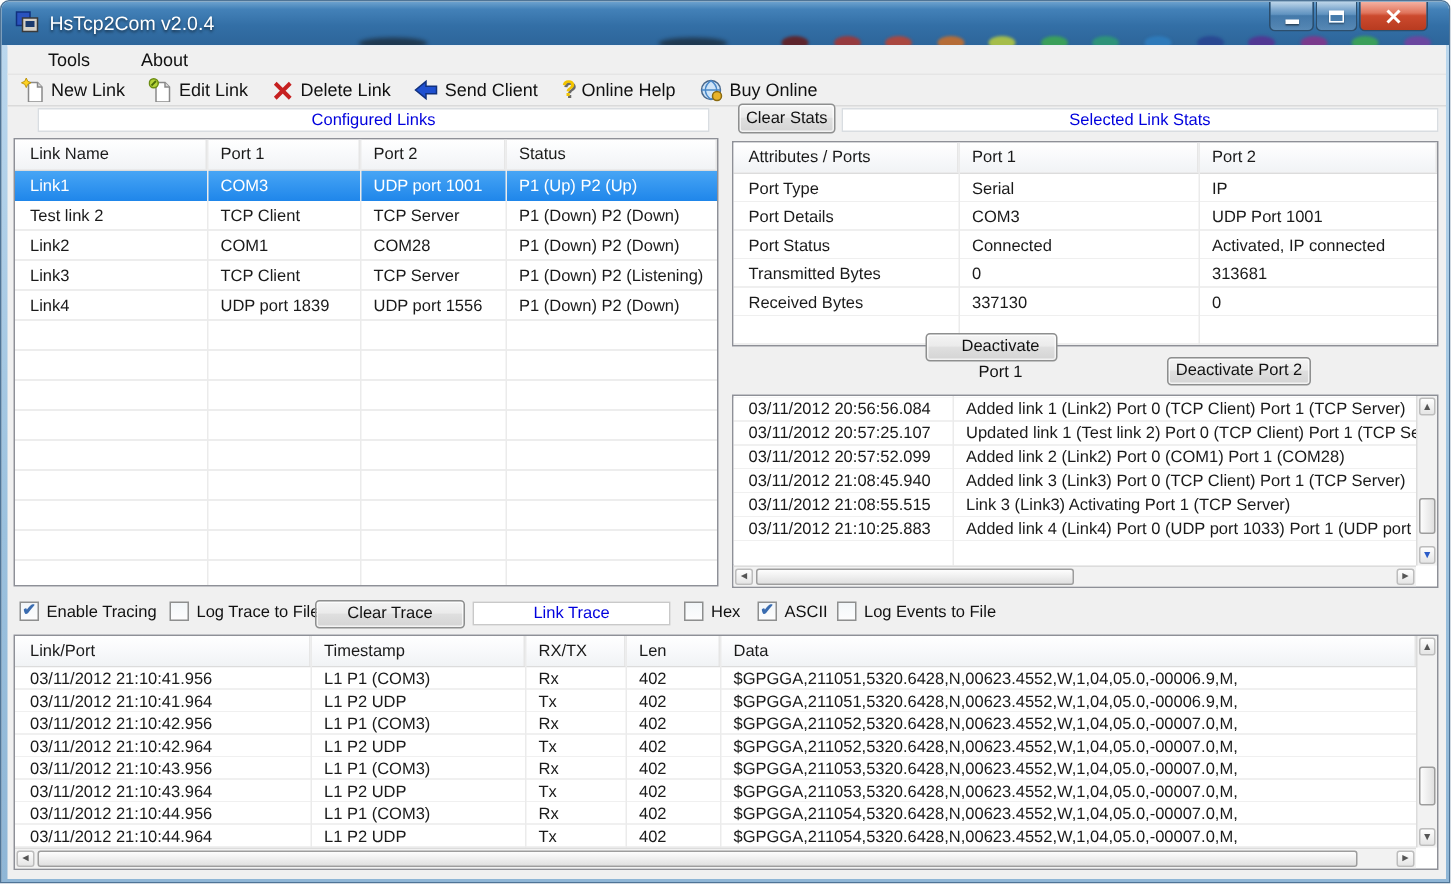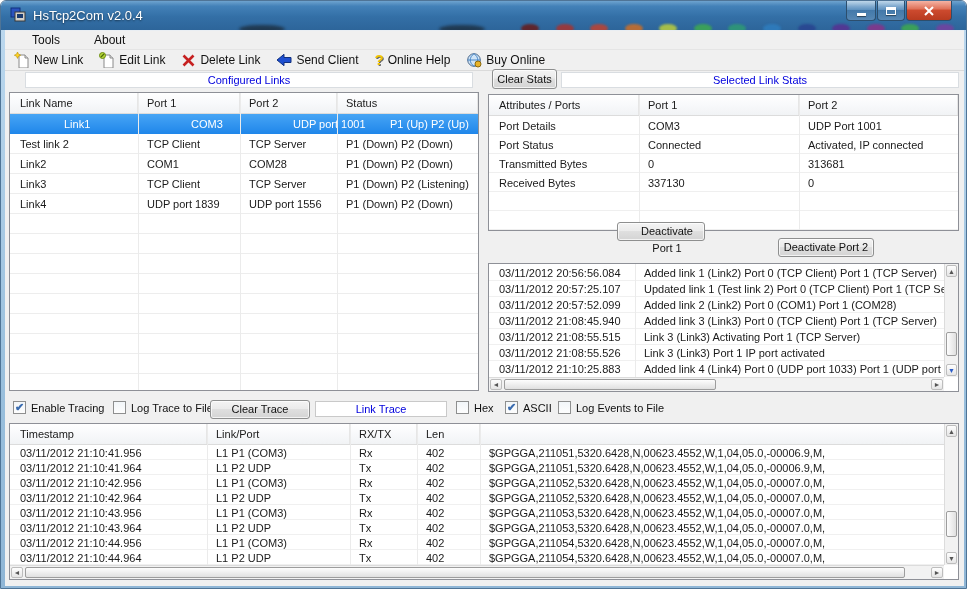--- a/index.html
+++ b/index.html
@@ -51,21 +51,21 @@
   .tr { display:flex; align-items:center; }
   .td { padding-left:9px; white-space:nowrap; overflow:hidden; }
   .td:first-child { padding-left:10px; }
   .vline { position:absolute; top:0; bottom:0; width:1px; background:#ebebeb; }
 
   
   .links .td:nth-child(1){width:128px;} .links .td:nth-child(2){width:102px;}
   .links .td:nth-child(3){width:97px;}  .links .td:nth-child(4){flex:1;}
   .links .tbody { top:21px; bottom:0; background:repeating-linear-gradient(180deg,#fff 0 19px,#ededed 19px 20px); }
   .links .tr { height:20px; }
-  .links .tr.selected { background:linear-gradient(180deg,#47a5f5,#1f86ea); color:#fff;padding-left:44px; }
+  .links .tr.selected { background:linear-gradient(180deg,#47a5f5,#1f86ea); color:#fff; }
 
   
   .stats .td:nth-child(1){width:150px;} .stats .td:nth-child(2){width:160px;} .stats .td:nth-child(3){flex:1;}
   .stats .tbody { top:21px; bottom:0; background:repeating-linear-gradient(180deg,#fff 0 18px,#efefef 18px 19px); }
   .stats .tr { height:19px; }
 
   
   .elog .td:nth-child(1){width:146px;} .elog .td:nth-child(2){flex:1;}
   .elog .tbody { top:1px; bottom:15px; background:repeating-linear-gradient(180deg,#fff 0 15px,#f0f0f0 15px 16px); }
   .elog .tr { height:16px; }
@@ -238,20 +238,25 @@
     <div class="band abs" style="left:556px;top:41px;width:398px;height:16px;">Selected Link Stats</div>
 
     <div class="panel stats" style="left:483px;top:63px;width:471px;height:137px;">
       <div class="thead">
           <div class="td th">Attributes / Ports</div>
           <div class="td th">Port 1</div>
           <div class="td th">Port 2</div>
         </div>
       <div class="tbody">
           <div class="tr">
+            <div class="td">Port Type</div>
+            <div class="td">Serial</div>
+            <div class="td">IP</div>
+          </div>
+          <div class="tr">
             <div class="td">Port Details</div>
             <div class="td">COM3</div>
             <div class="td">UDP Port 1001</div>
           </div>
           <div class="tr">
             <div class="td">Port Status</div>
             <div class="td">Connected</div>
             <div class="td">Activated, IP connected</div>
           </div>
           <div class="tr">
@@ -286,24 +291,20 @@
             <div class="td">03/11/2012 20:57:52.099</div>
             <div class="td">Added link 2 (Link2) Port 0 (COM1) Port 1 (COM28)</div>
           </div>
           <div class="tr">
             <div class="td">03/11/2012 21:08:45.940</div>
             <div class="td">Added link 3 (Link3) Port 0 (TCP Client) Port 1 (TCP Server)</div>
           </div>
           <div class="tr">
             <div class="td">03/11/2012 21:08:55.515</div>
             <div class="td">Link 3 (Link3) Activating Port 1 (TCP Server)</div>
-          </div>
-          <div class="tr">
-            <div class="td">03/11/2012 21:08:55.526</div>
-            <div class="td">Link 3 (Link3) Port 1 IP port activated</div>
           </div>
           <div class="tr">
             <div class="td">03/11/2012 21:10:25.883</div>
             <div class="td">Added link 4 (Link4) Port 0 (UDP port 1033) Port 1 (UDP port 1556)</div>
           </div>
         </div>
       <i class="vline" style="left:146px;bottom:14px;"></i>
 
       <div class="sb" style="right:0;top:0;bottom:14px;width:14px;border-left:1px solid #dcdcdc;">
         <div class="sb-arrow" style="left:1px;right:1px;top:1px;height:12px;">▲</div>
@@ -336,24 +337,25 @@
       <span class="cb checked">✔</span>
       <span>ASCII</span>
     </div>
     <div class="cbrow" style="left:553px;top:370px;">
       <span class="cb"></span>
       <span>Log Events to File</span>
     </div>
 
     <div class="panel trace" style="left:4px;top:392px;width:950px;height:157px;">
       <div class="thead" style="margin-right:14px;">
+          <div class="td th">Link/Port</div>
           <div class="td th">Timestamp</div>
-          <div class="td th">Link/Port</div>
           <div class="td th">RX/TX</div>
           <div class="td th">Len</div>
+          <div class="td th">Data</div>
         </div>
       <div class="tbody">
           <div class="tr">
             <div class="td">03/11/2012 21:10:41.956</div>
             <div class="td">L1 P1 (COM3)</div>
             <div class="td">Rx</div>
             <div class="td">402</div>
             <div class="td">$GPGGA,211051,5320.6428,N,00623.4552,W,1,04,05.0,-00006.9,M,</div>
           </div>
           <div class="tr">

